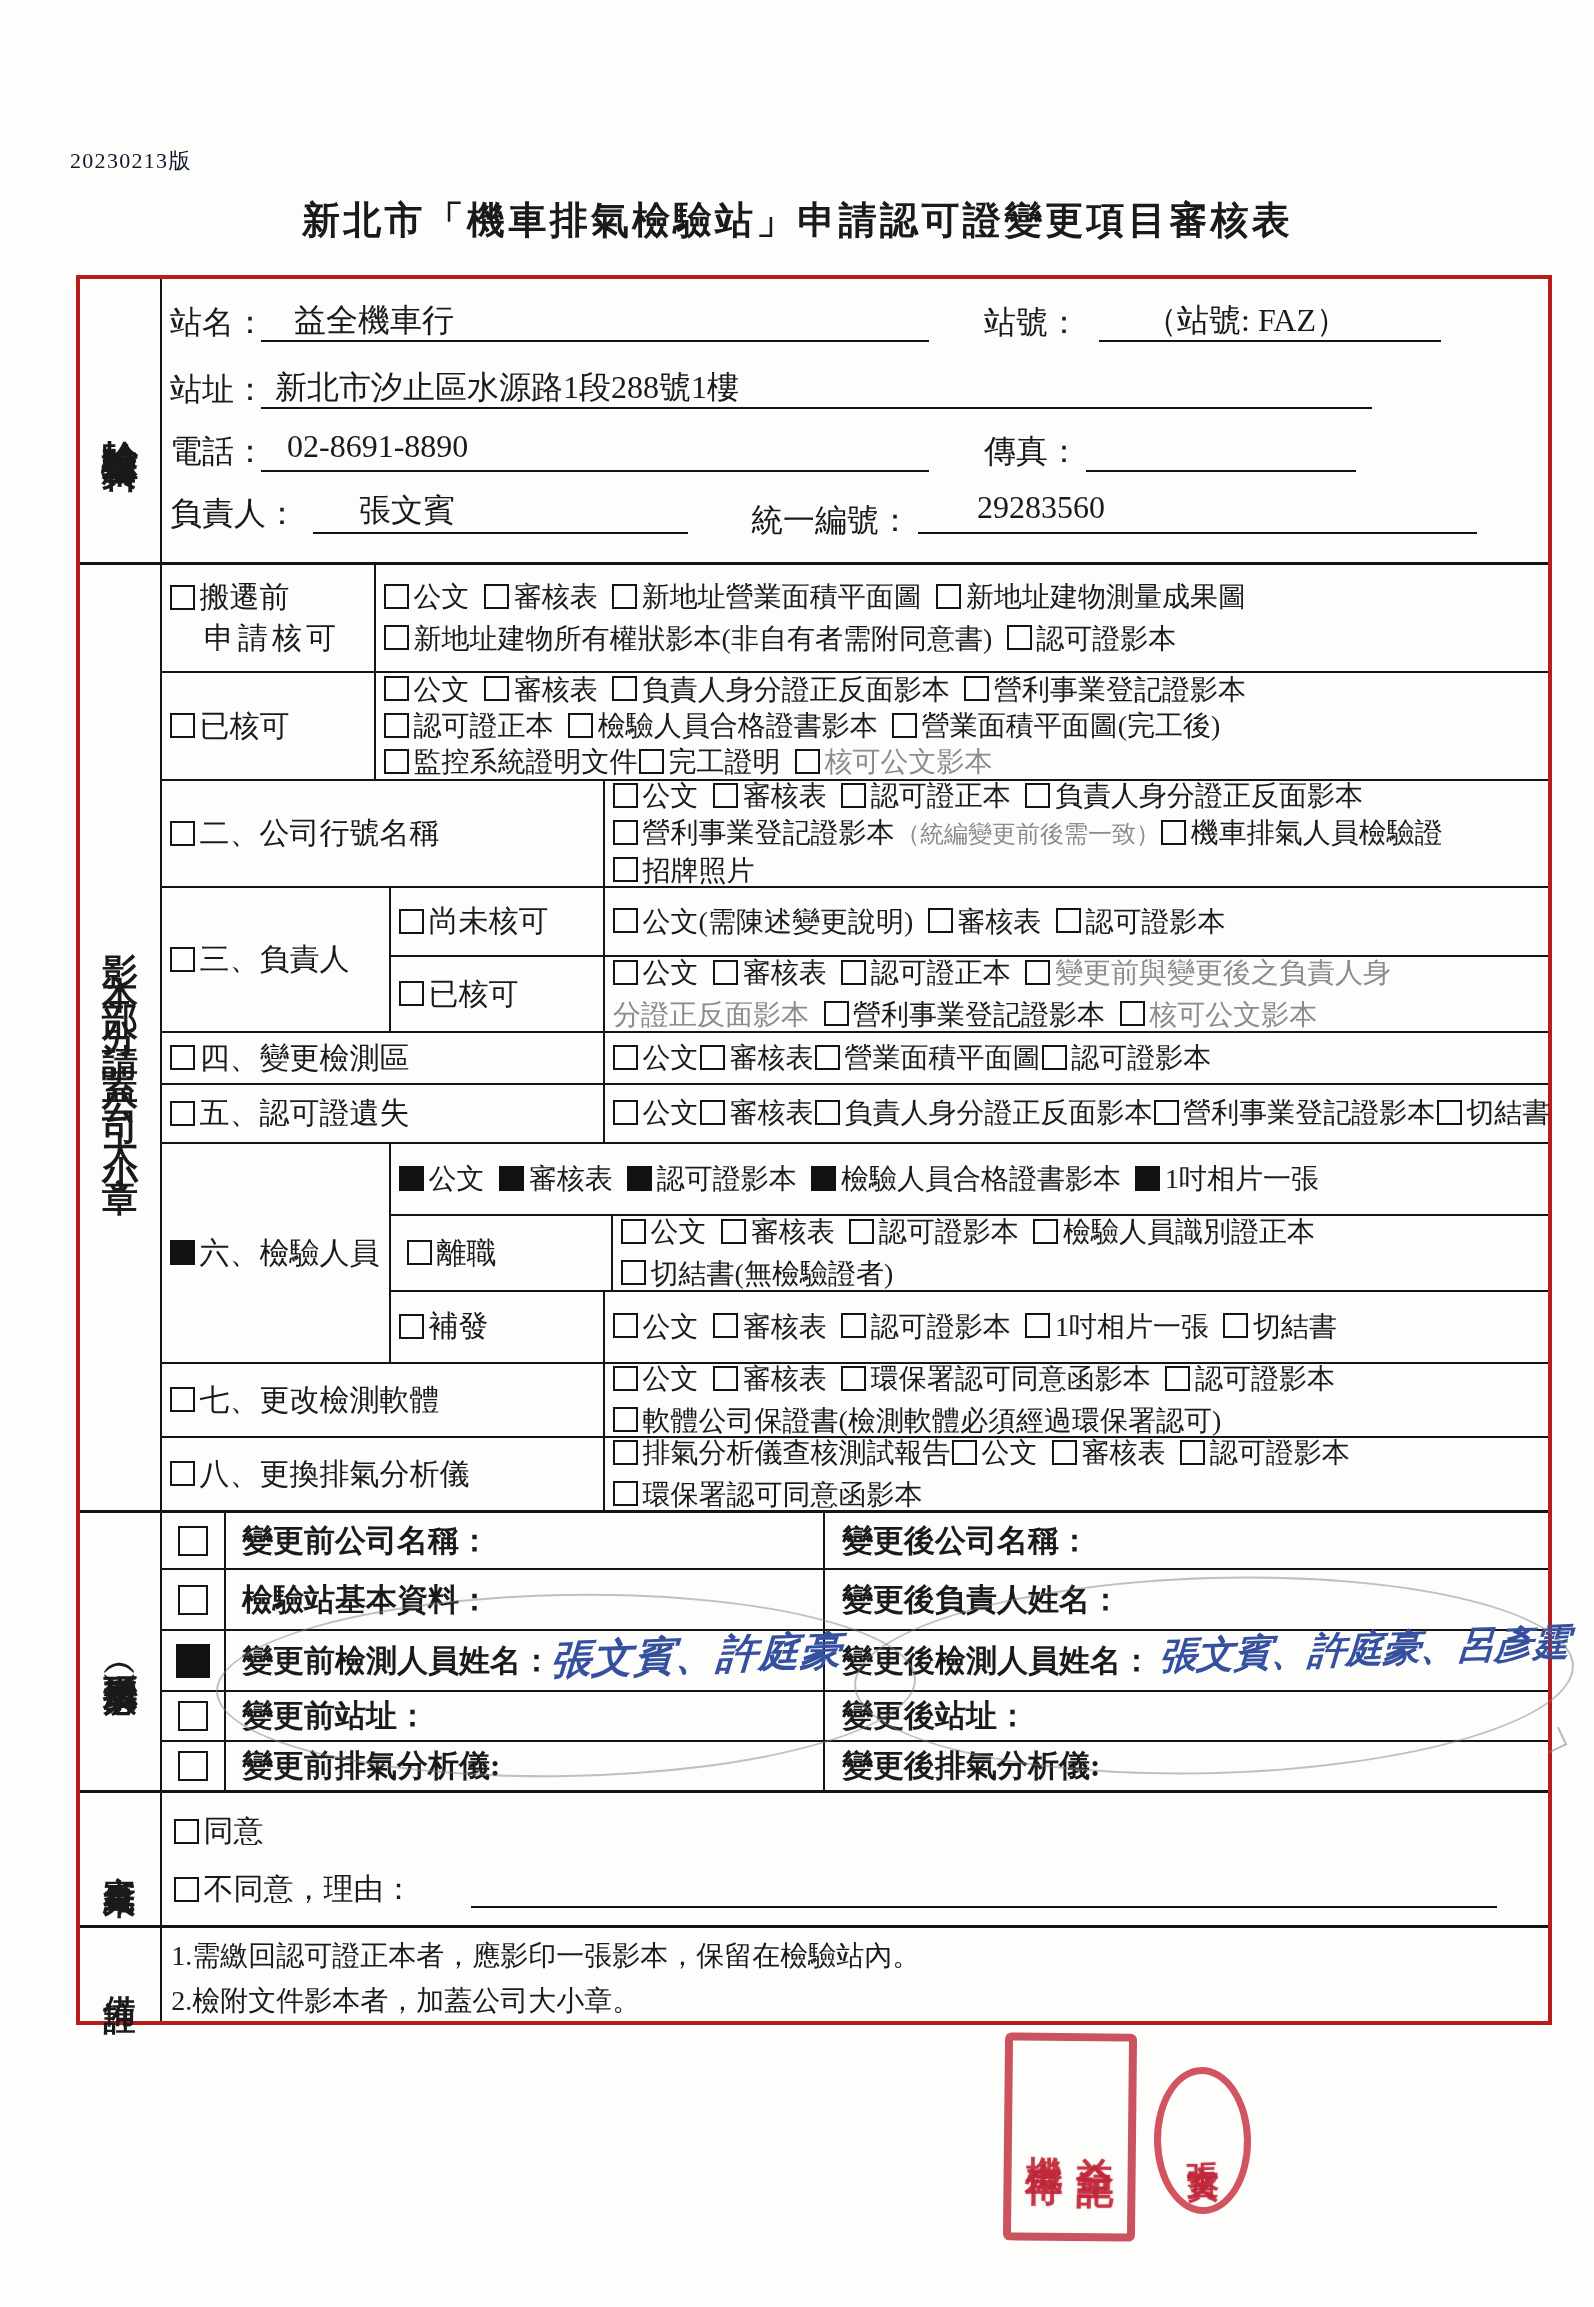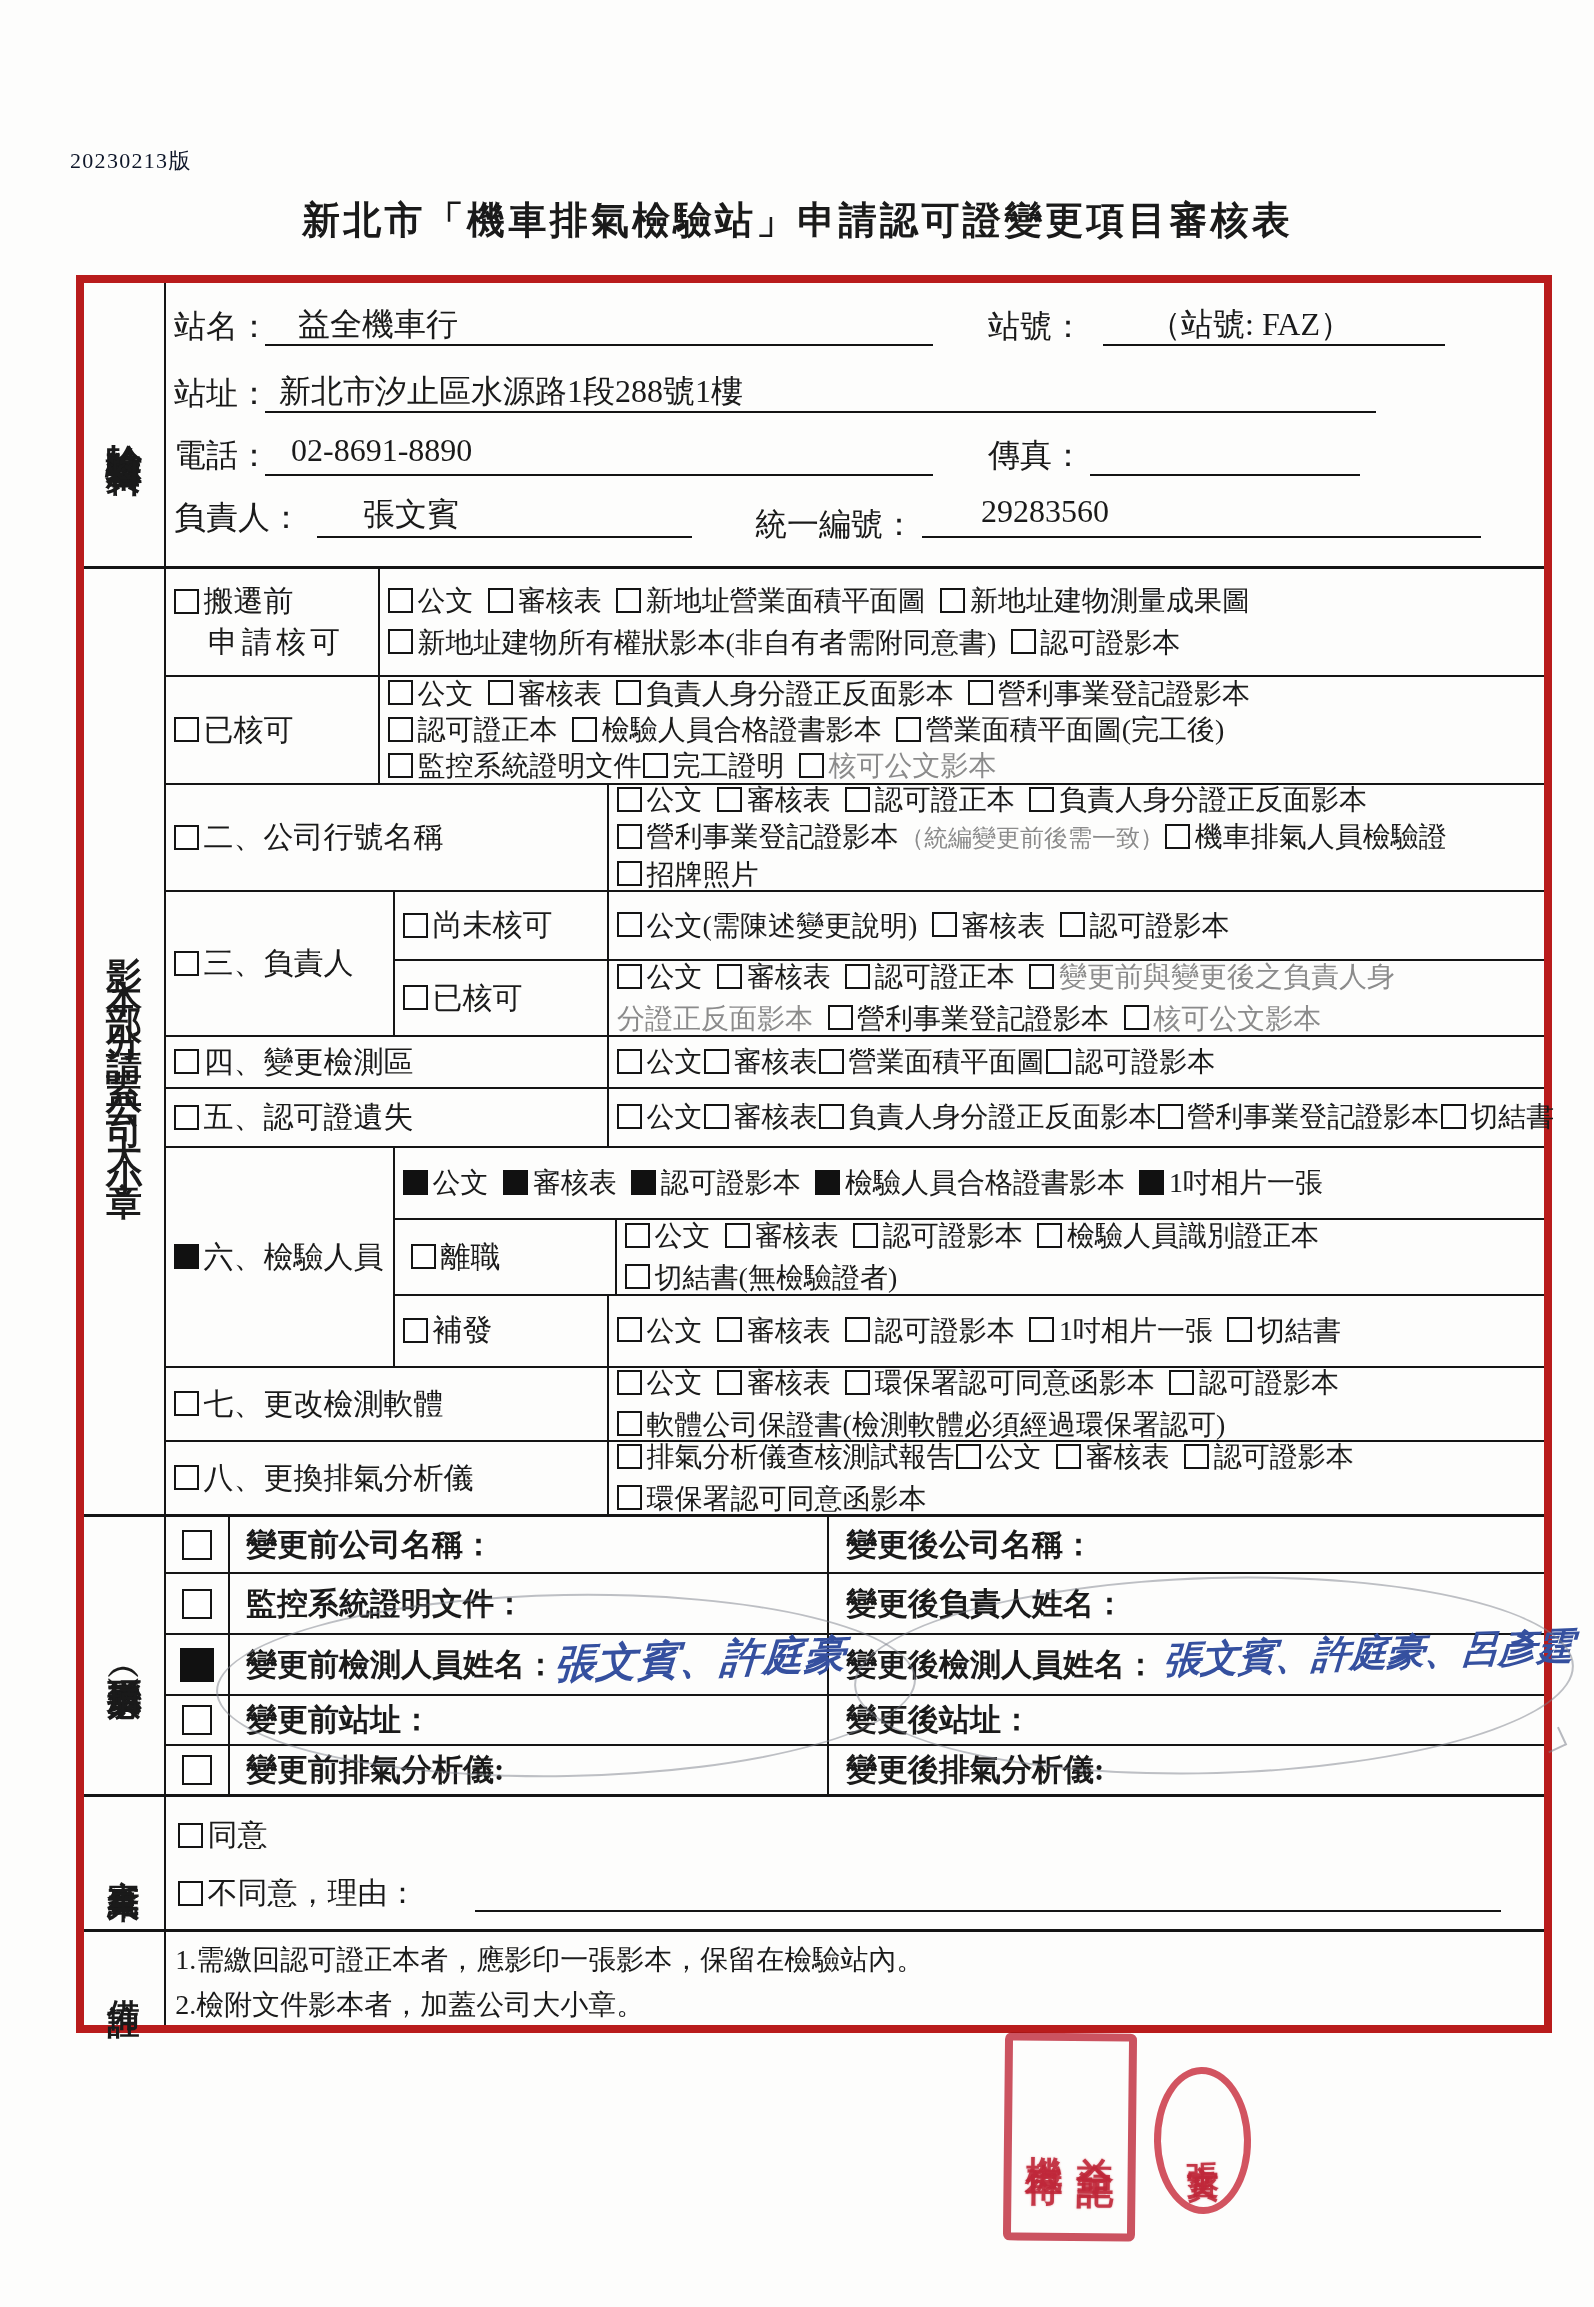--- a/index.html
+++ b/index.html
@@ -6,21 +6,21 @@
   html,body { background:#e8e8e6; }
   #page {
     position:relative; width:1595px; height:2307px; background:#fdfdfc;
     font-family:"Liberation Serif","DejaVu Serif",serif; color:#1a1a1a; overflow:hidden;
   }
   .watermark { position:absolute; left:70px; top:146px; font-size:22px; color:#0f172a; letter-spacing:1.3px; }
   .title { position:absolute; left:0; top:195px; width:100%; text-align:center;
            font-size:38px; font-weight:700; letter-spacing:3.3px; }
 
   
-  .tbl { position:absolute; left:76px; top:275px; width:1476px; border:8px solid #b91c1c; background:transparent; }
+  .tbl { position:absolute; left:76px; top:275px; width:1476px; border:4px solid #b91c1c; background:transparent; }
   .sec { display:flex; border-top:3.3px solid #151515; }
   .sec:first-child { border-top:none; }
   .vlabel { width:82px; border-right:2.6px solid #151515; display:flex; align-items:center; justify-content:center;
             writing-mode:vertical-rl; text-orientation:upright; font-weight:700; line-height:1; }
   .sec-body { flex:1; min-width:0; }
 
   
   .basic { position:relative; height:283px; }
   .basic .lab { position:absolute; font-size:32px; white-space:nowrap; }
   .basic .val { position:absolute; font-size:32px; white-space:nowrap; }
@@ -266,21 +266,21 @@
             </div>
             <div class="c-after">
               <span>變更後公司名稱：</span>
             </div>
           </div>
           <div class="crow" style="height: 61px;">
             <div class="c-cb">
               <span class="cb"></span>
             </div>
             <div class="c-before">
-              <span>監控系統證明文件：</span>
+              <span>檢驗站基本資料：</span>
             </div>
             <div class="c-after">
               <span>變更後負責人姓名：</span>
             </div>
           </div>
           <div class="crow" style="height: 61px;">
             <div class="c-cb">
               <span class="cb filled"></span>
             </div>
             <div class="c-before">

